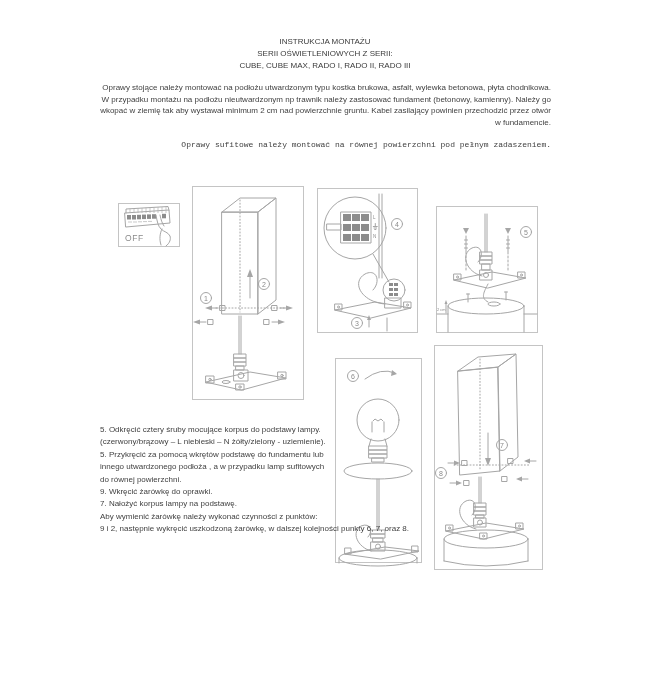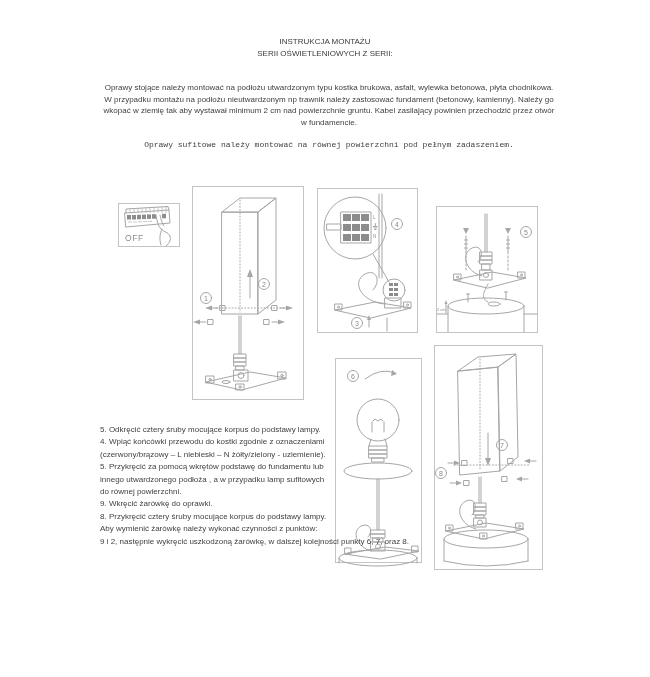--- a/index.html
+++ b/index.html
@@ -6,22 +6,22 @@
   .page{
     position:relative;width:650px;height:677px;background:#ffffff;overflow:hidden;
     font-family:"Liberation Sans", sans-serif;color:#3f3f3f;
   }
   .title{
     position:absolute;top:36px;left:0;width:650px;text-align:center;
     font-size:8px;line-height:12px;color:#3a3a3a;
   }
   .title div{white-space:nowrap;}
   .para{
-    position:absolute;left:100px;width:458px;
-    font-size:8px;line-height:11.5px;color:#3f3f3f;text-align:center;
+    position:absolute;left:93px;width:458px;
+    font-size:8px;line-height:11.5px;color:#3f3f3f;text-align:right;
   }
   .para1{top:82px;}
   .para2{top:139px;font-family:Liberation Mono, monospace;}
   .instructions{
     position:absolute;left:100px;top:424px;width:340px;
     font-size:8px;line-height:12.4px;color:#3f3f3f;
   }
   .instr-line{white-space:nowrap;}
   svg{position:absolute;overflow:visible;}
   .panel-border{fill:none;stroke:#c4c4c4;stroke-width:1;}
@@ -37,20 +37,21 @@
   .cmlabel{fill:#8a8a8a;font-family:"Liberation Sans",sans-serif;font-size:4px;}
 </style>
 </head>
 <body>
 
 <div class="page">
 
   <div class="title">
     <div>INSTRUKCJA MONTAŻU</div>
     <div>SERII OŚWIETLENIOWYCH Z SERII:</div>
+    <div>CUBE, CUBE MAX, RADO I, RADO II, RADO III</div>
   </div>
 
   <div class="para para1">Oprawy stojące należy montować na podłożu utwardzonym typu kostka brukowa, asfalt, wylewka betonowa, płyta chodnikowa. W przypadku montażu na podłożu nieutwardzonym np trawnik należy zastosować fundament (betonowy, kamienny). Należy go wkopać w ziemię tak aby wystawał minimum 2 cm nad powierzchnie gruntu. Kabel zasilający powinien przechodzić przez otwór w fundamencie.</div>
   <div class="para para2">Oprawy sufitowe należy montować na równej powierzchni pod pełnym zadaszeniem.</div>
 
   <svg style="left:118px;top:203px;" width="62" height="44" viewBox="0 0 62 44">
     <rect class="panel-border" x="0.5" y="0.5" width="61" height="43"></rect>
     <g>
       <polygon class="art" points="7,10 51,7 52,20 8,24"></polygon>
       <path class="art" d="M8,10 L8,6 L50,3.5 L51,7"></path>
@@ -320,24 +321,23 @@
         <circle class="art" cx="49.5" cy="191" r="1"></circle>
       <path class="art" d="M42,184 C26,180 20,162 32,156 C42,152 44,164 38,170"></path>
       <ellipse class="art" cx="52" cy="194" rx="42" ry="9"></ellipse>
       <path class="art" d="M10,194 V216 M94,194 V216"></path>
       <path class="art" d="M10,216 Q52,226 94,216"></path>
     </g>
   </svg>
 
   <div class="instructions">
     <div class="instr-line">5. Odkręcić cztery śruby mocujące korpus do podstawy lampy.</div>
-    <div class="instr-line">4. Wpiąć końcówki przewodu do kostki zgodnie z oznaczeniami</div>
     <div class="instr-line">(czerwony/brązowy – L niebieski – N żółty/zielony - uziemienie).</div>
     <div class="instr-line">5. Przykręcić za pomocą wkrętów podstawę do fundamentu lub</div>
     <div class="instr-line">innego utwardzonego podłoża , a w przypadku lamp sufitowych</div>
     <div class="instr-line">do równej powierzchni.</div>
     <div class="instr-line">9. Wkręcić żarówkę do oprawki.</div>
-    <div class="instr-line">8. Przykręcić cztery śruby mocujące korpus do podstawy lampy.</div>
+    <div class="instr-line">7. Nałożyć korpus lampy na podstawę.</div>
     <div class="instr-line">Aby wymienić żarówkę należy wykonać czynności z punktów:</div>
     <div class="instr-line">9 i 2, następnie wykręcić uszkodzoną żarówkę, w dalszej kolejności punkty 6, 7, oraz 8.</div>
   </div>
 
 </div>
 
 </body></html>

